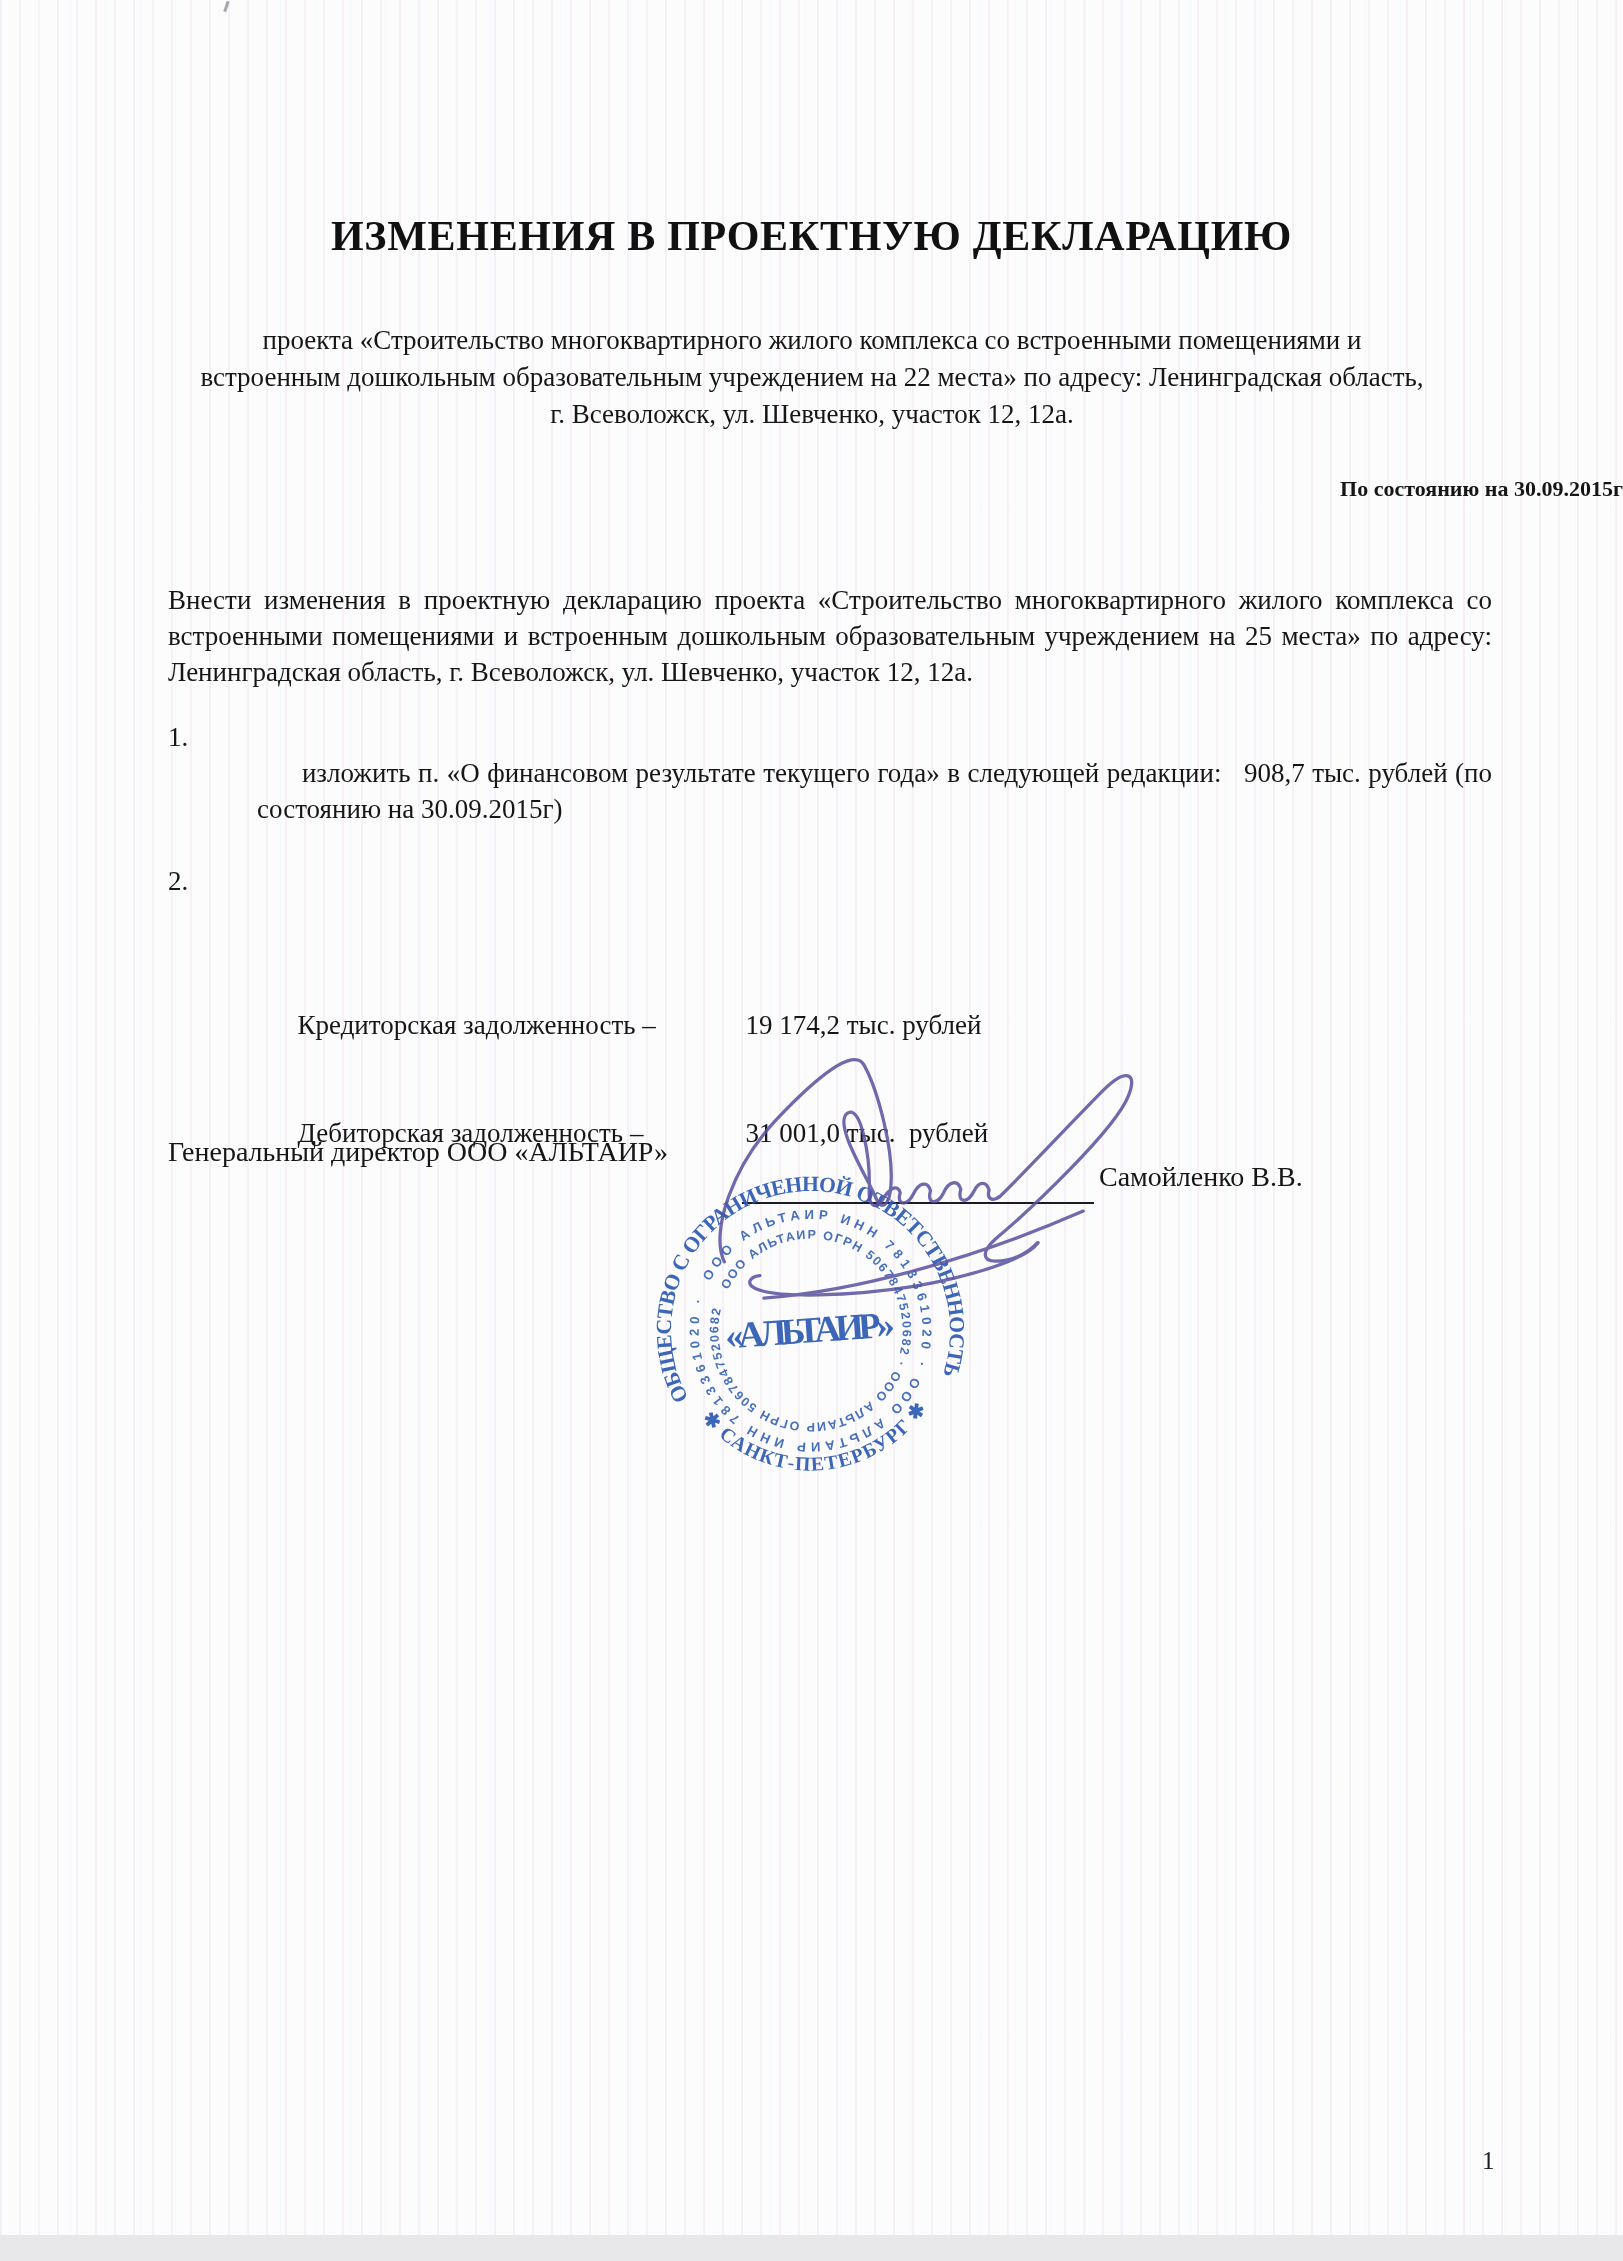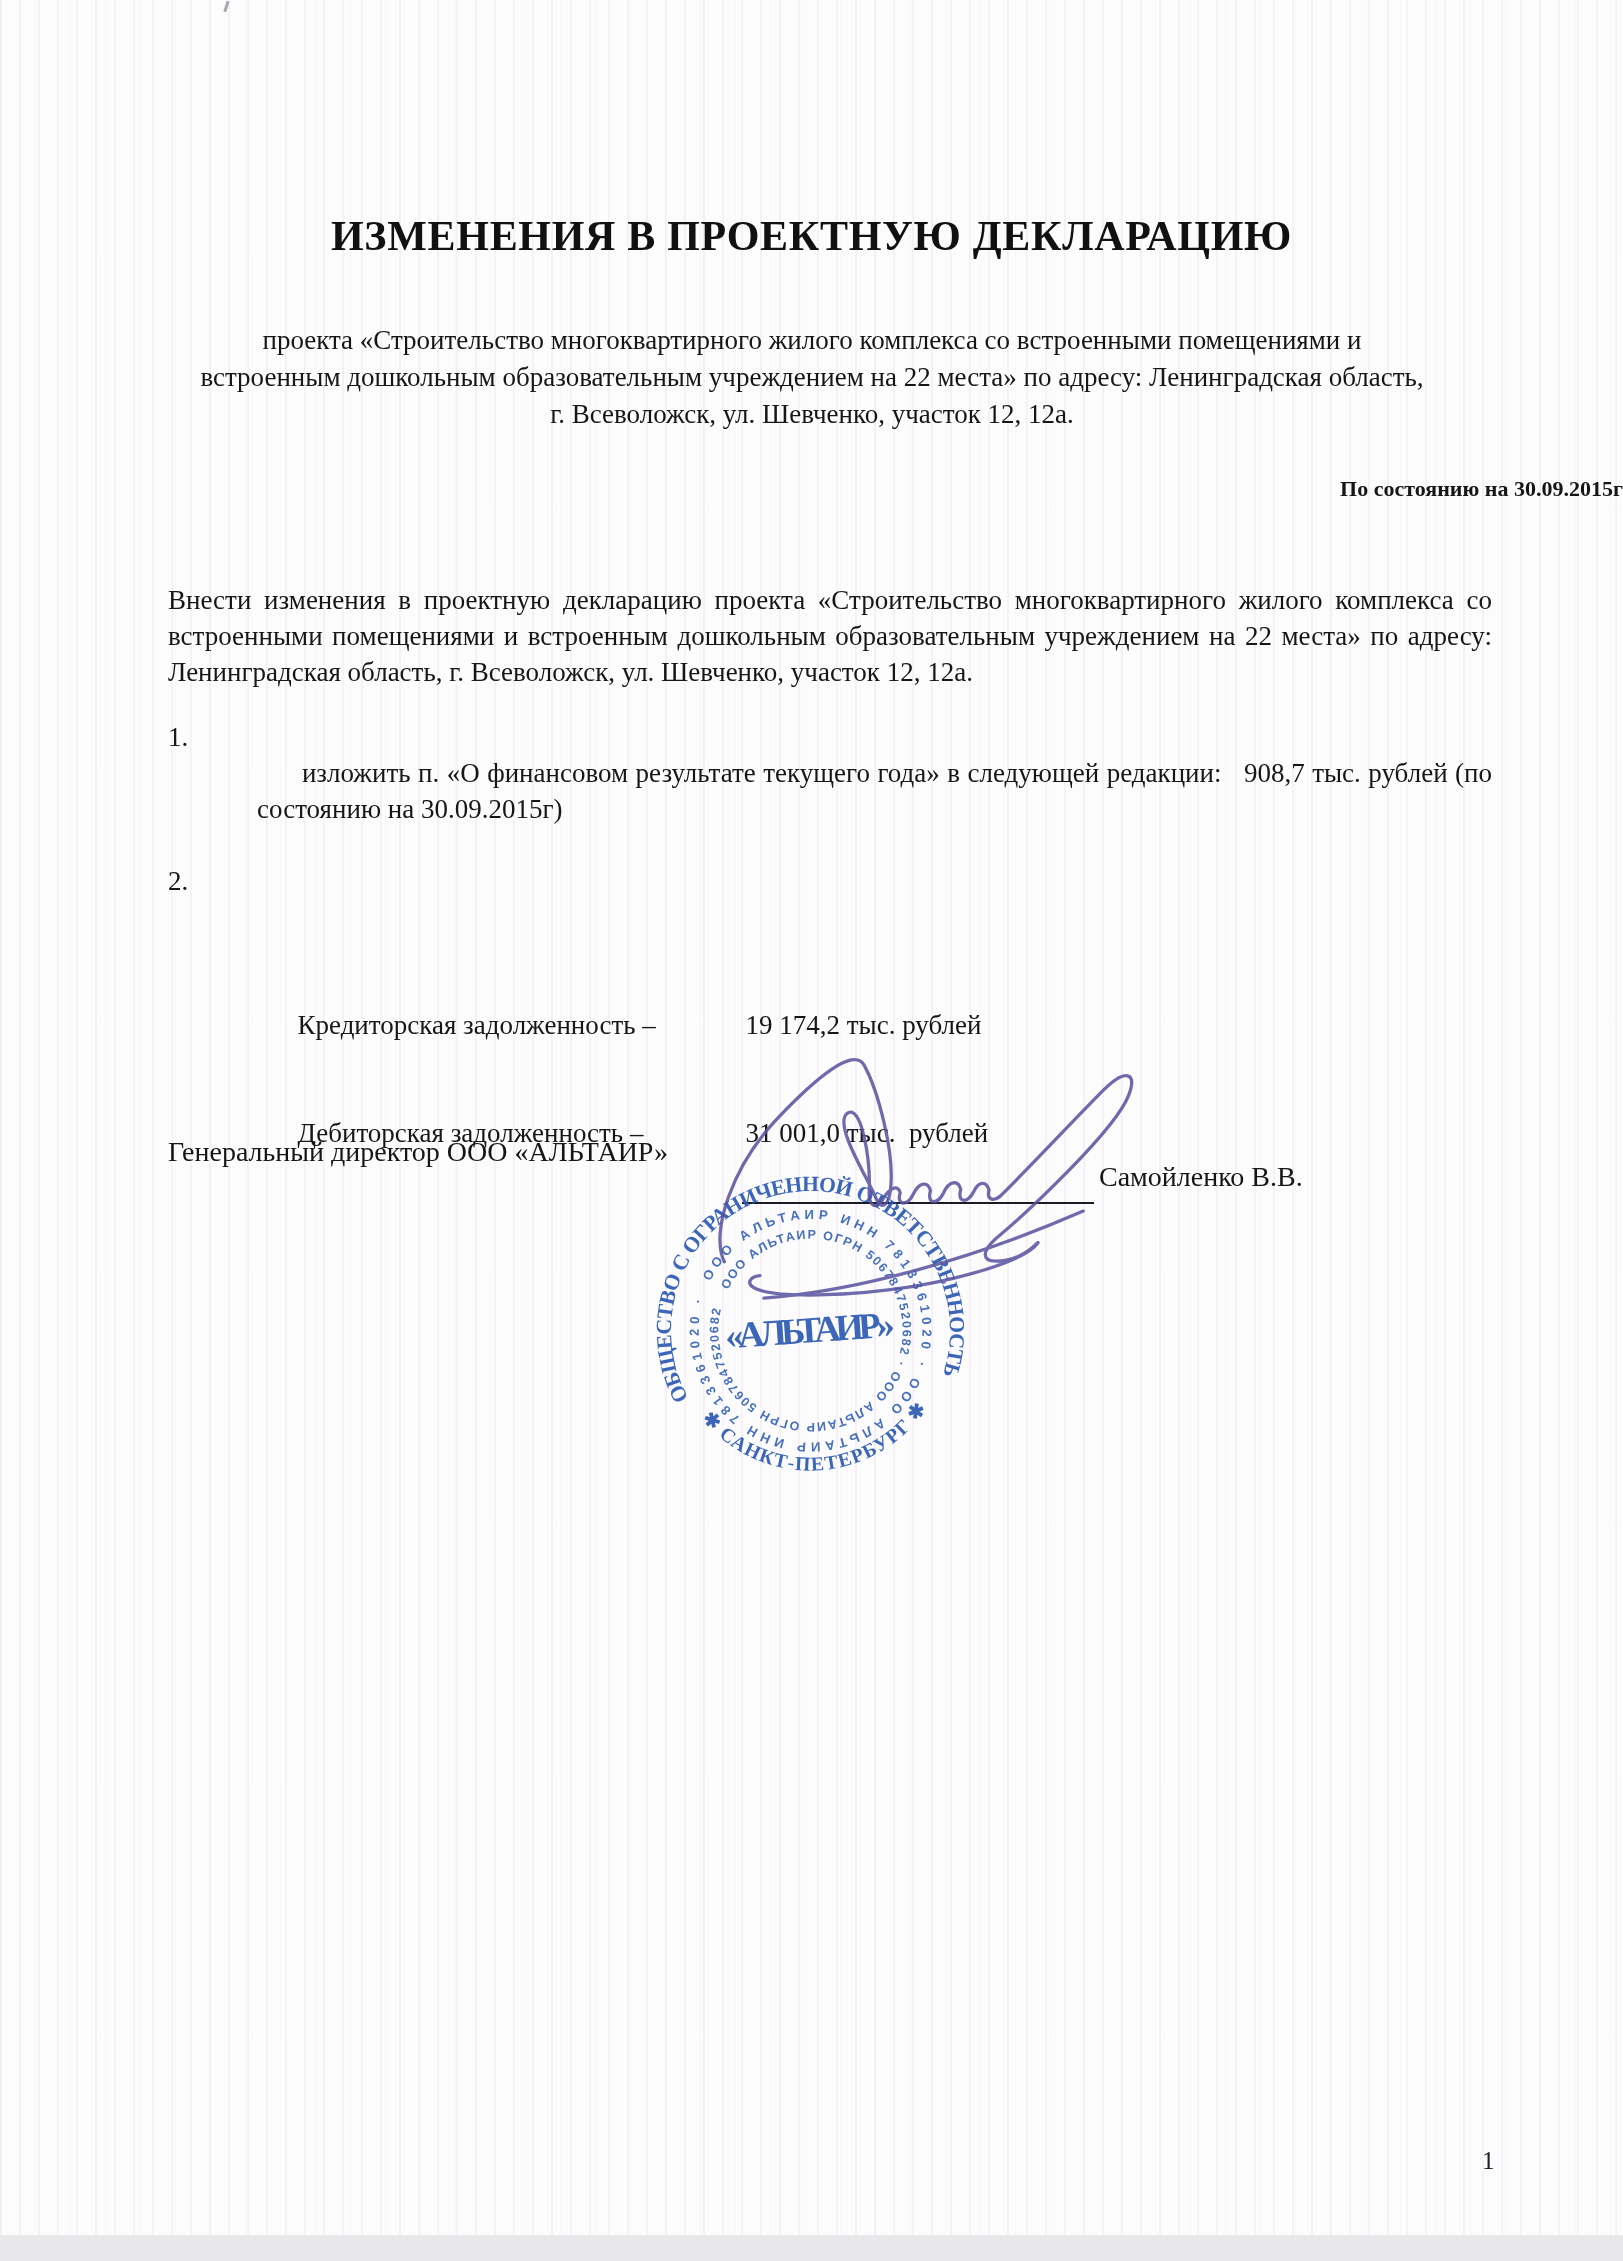--- a/index.html
+++ b/index.html
@@ -70,21 +70,21 @@
 <div class="page">
   <div class="scan-noise"></div>
   <div class="scan-speck"></div>
 
   <div class="doc-title">ИЗМЕНЕНИЯ В ПРОЕКТНУЮ ДЕКЛАРАЦИЮ</div>
 
   <div class="doc-subtitle">проекта «Строительство многоквартирного жилого комплекса со встроенными помещениями и встроенным дошкольным образовательным учреждением на 22 места» по адресу: Ленинградская область, г. Всеволожск, ул. Шевченко, участок 12, 12а.</div>
 
   <div class="as-of">По состоянию на 30.09.2015г</div>
 
-  <div class="intro">Внести изменения в проектную декларацию проекта «Строительство многоквартирного жилого комплекса со встроенными помещениями и встроенным дошкольным образовательным учреждением на 22 места» по адресу: Ленинградская область, г. Всеволожск, ул. Шевченко, участок 12, 12а.</div>
+  <div class="intro">Внести изменения в проектную декларацию проекта «Строительство многоквартирного жилого комплекса со встроенными помещениями и встроенным дошкольным образовательным учреждением на 25 места» по адресу: Ленинградская область, г. Всеволожск, ул. Шевченко, участок 12, 12а.</div>
 
   <div class="amend-list">
     <div class="amend-item">
       <span class="num">1.</span><span>изложить п. «О финансовом результате текущего года» в следующей редакции:   908,7 тыс. рублей (по состоянию на 30.09.2015г)</span>
     </div>
     <div class="amend-item">
       <span class="num">2.</span>
     </div>
     <div class="debt-row">
       <span class="debt-label">Кредиторская задолженность –</span><span class="debt-value">19 174,2 тыс. рублей</span>

